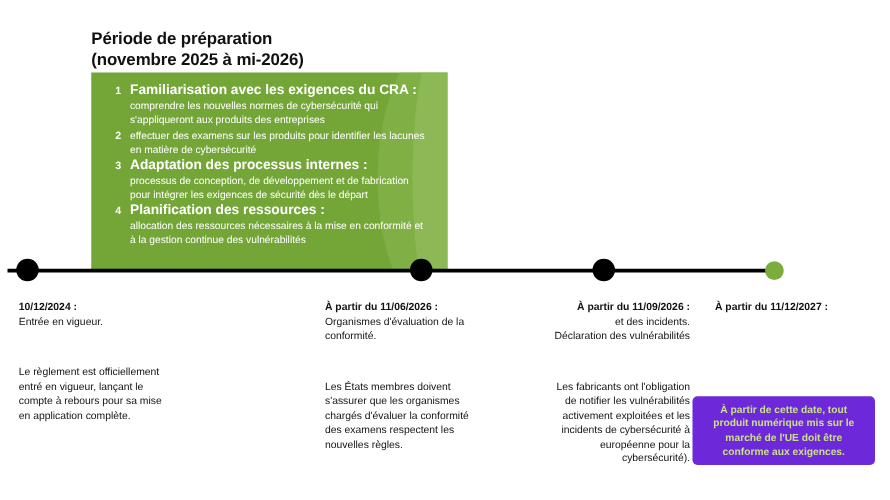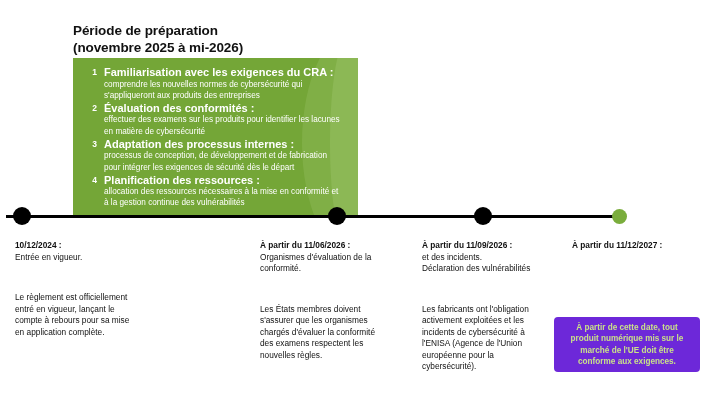--- a/index.html
+++ b/index.html
@@ -192,21 +192,20 @@
             <div class="step-title">Familiarisation avec les exigences du CRA :</div>
             <div class="step-desc">
               <span>comprendre les nouvelles normes de cybersécurité qui</span>
               <span>s'appliqueront aux produits des entreprises</span>
             </div>
           </div>
         </li>
         <li class="step">
           <div class="step-num">2</div>
           <div class="step-body">
-            <div class="step-title">Évaluation des conformités :</div>
             <div class="step-desc">
               <span>effectuer des examens sur les produits pour identifier les lacunes</span>
               <span>en matière de cybersécurité</span>
             </div>
           </div>
         </li>
         <li class="step">
           <div class="step-num">3</div>
           <div class="step-body">
             <div class="step-title">Adaptation des processus internes :</div>
@@ -255,30 +254,30 @@
             <span>conformité.</span>
           </span></div>
         <div class="event-body">
           <span>Les États membres doivent</span>
           <span>s'assurer que les organismes</span>
           <span>chargés d'évaluer la conformité</span>
           <span>des examens respectent les</span>
           <span>nouvelles règles.</span>
         </div>
       </div>
-      <div class="event" style="left: 422px; width: 130px;">
+      <div class="event" style="left: 422px; width: 130px; text-align: right;">
         <div class="event-date"><span>À partir du 11/09/2026 :</span><span class="sub">
             <span>et des incidents.</span>
             <span>Déclaration des vulnérabilités</span>
           </span></div>
         <div class="event-body">
           <span>Les fabricants ont l'obligation</span>
+          <span>de notifier les vulnérabilités</span>
           <span>activement exploitées et les</span>
           <span>incidents de cybersécurité à</span>
-          <span>l'ENISA (Agence de l'Union</span>
           <span>européenne pour la</span>
           <span>cybersécurité).</span>
         </div>
       </div>
       <div class="event" style="left: 572px; width: 145px;">
         <div class="event-date"><span>À partir du 11/12/2027 :</span></div>
       </div>
     </div>
 
   <div class="callout">

